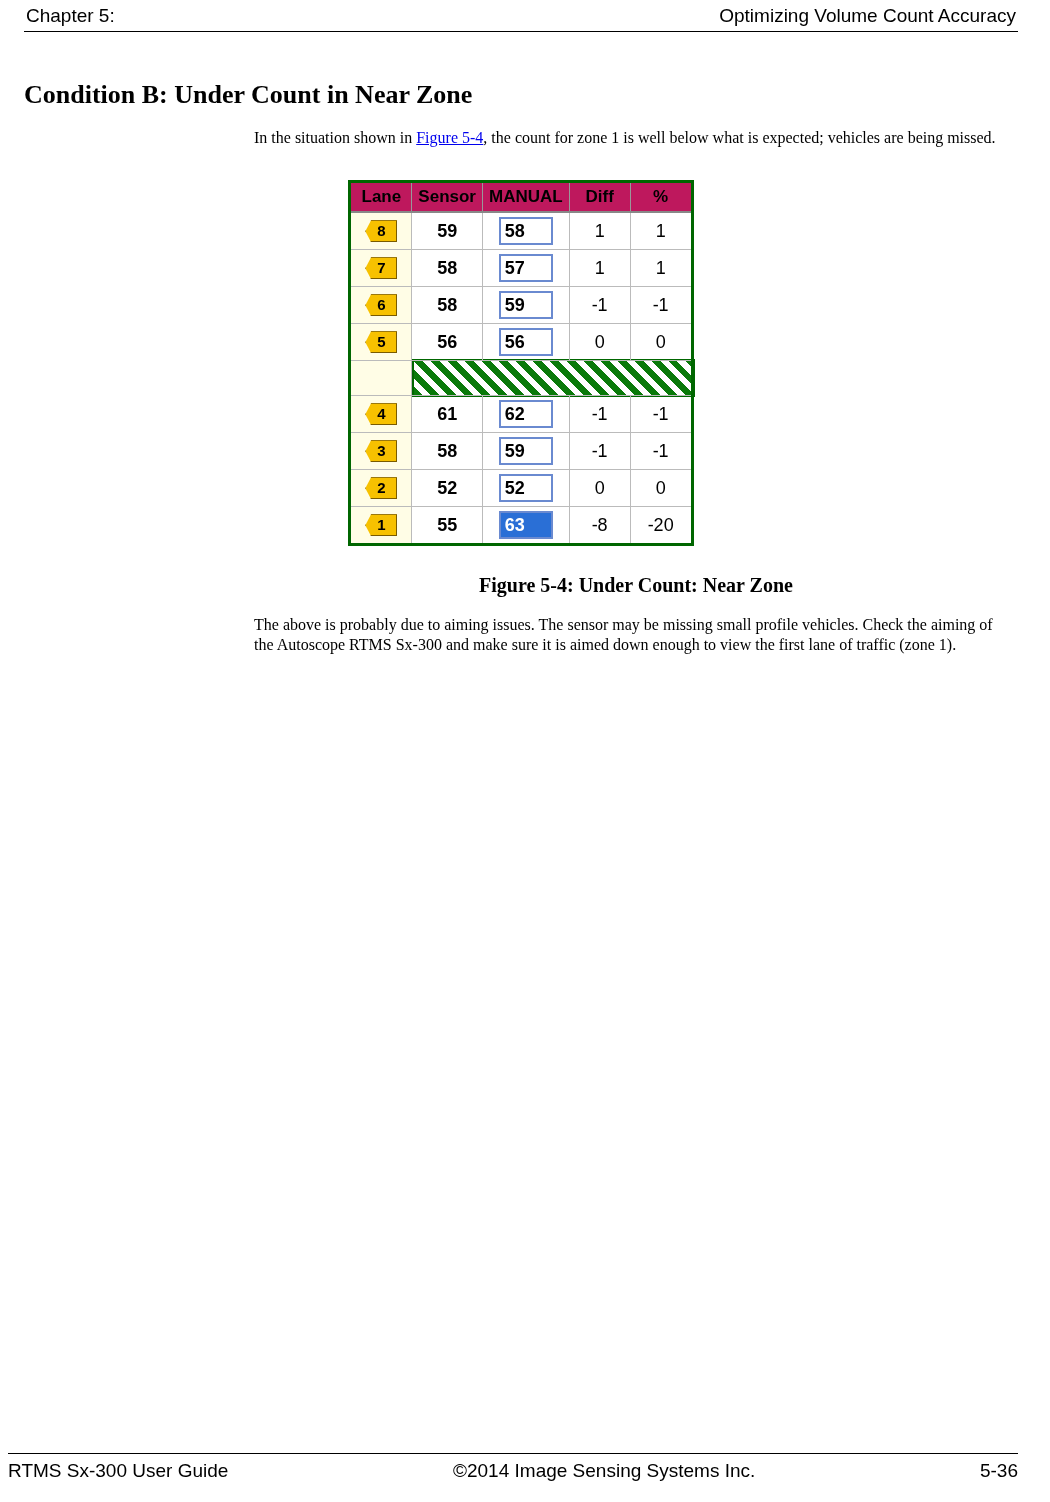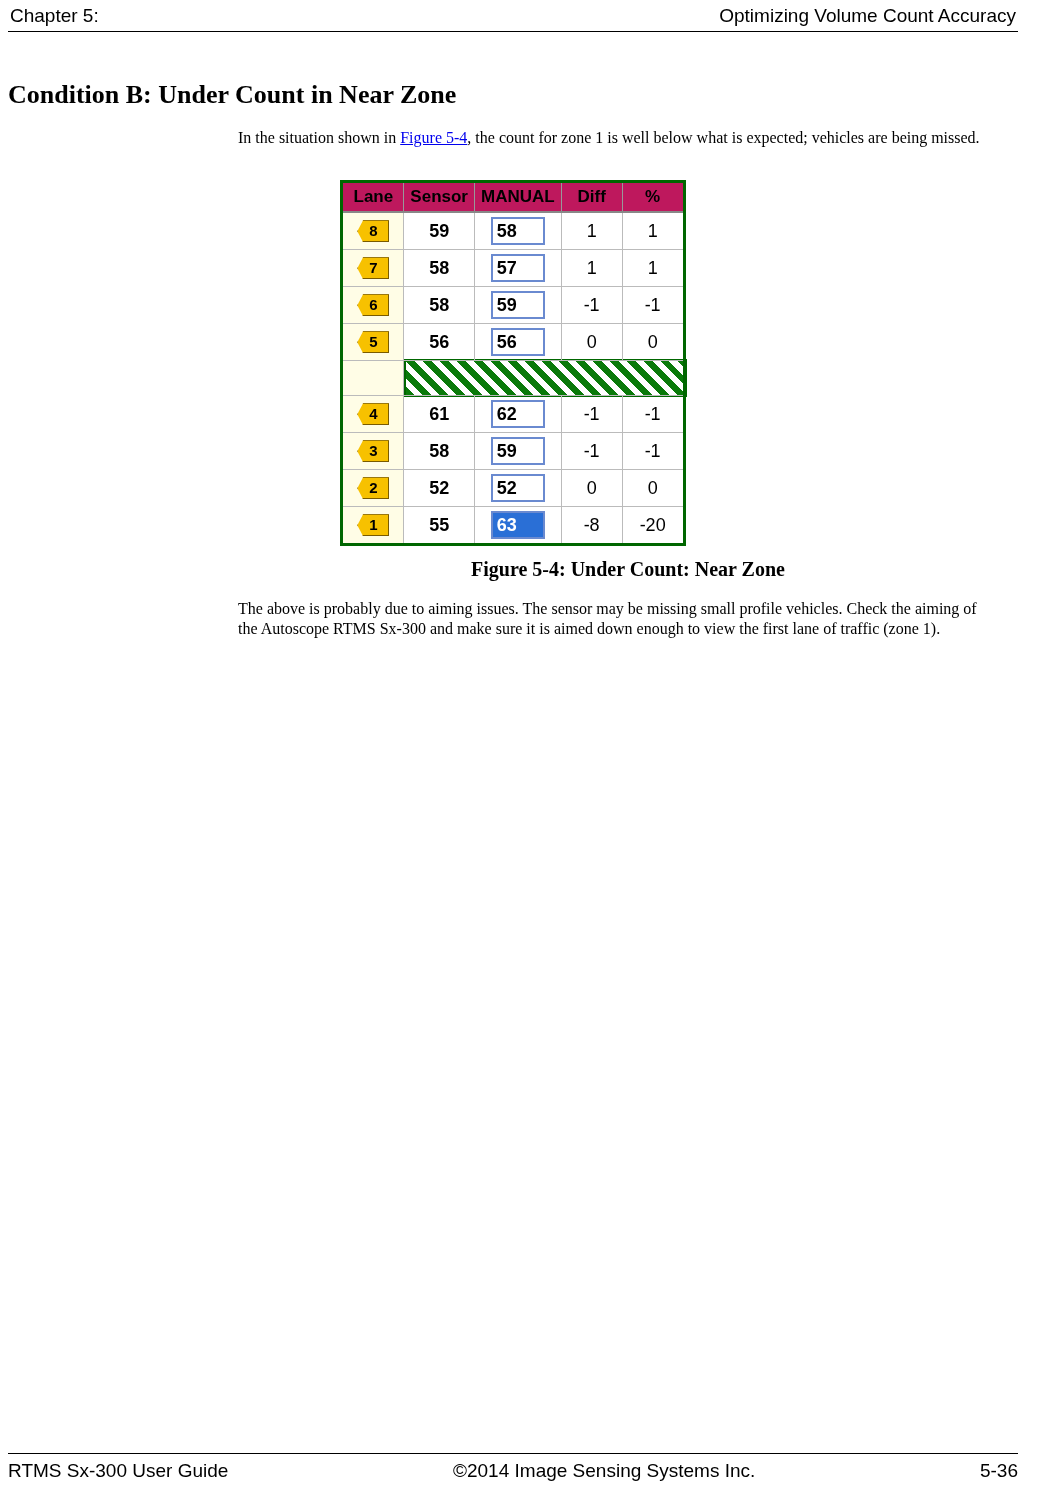--- a/index.html
+++ b/index.html
@@ -7,21 +7,21 @@
     padding: 0;
     font-family: "Times New Roman", Times, serif;
     background: #fff;
     color: #000;
     width: 1050px;
     height: 1502px;
     box-sizing: border-box;
     position: relative;
   }
   .page {
-    padding: 5px 32px 0 8px;
+    padding: 5px 32px 0 24px;
     min-height: 1440px;
     box-sizing: border-box;
   }
   .header-row {
     display: flex;
     justify-content: space-between;
     font-family: Arial, Helvetica, sans-serif;
     font-size: 19px;
     padding: 0 2px 4px 2px;
     border-bottom: 1.5px solid #000;
@@ -52,21 +52,21 @@
   }
   a.fig-link {
     color: #0000ee;
     text-decoration: underline;
   }
   .figure-wrap {
     text-align: center;
     margin: 32px 0 10px 0;
   }
   .fig-caption {
-    margin-top: 12px;
+    margin-top: 28px;
     font-family: "Times New Roman", Times, serif;
     font-weight: bold;
     font-size: 20px;
     text-align: center;
     margin-left: 230px;
   }
   
   table.lane-table {
     border-collapse: collapse;
     margin: 0 auto;

